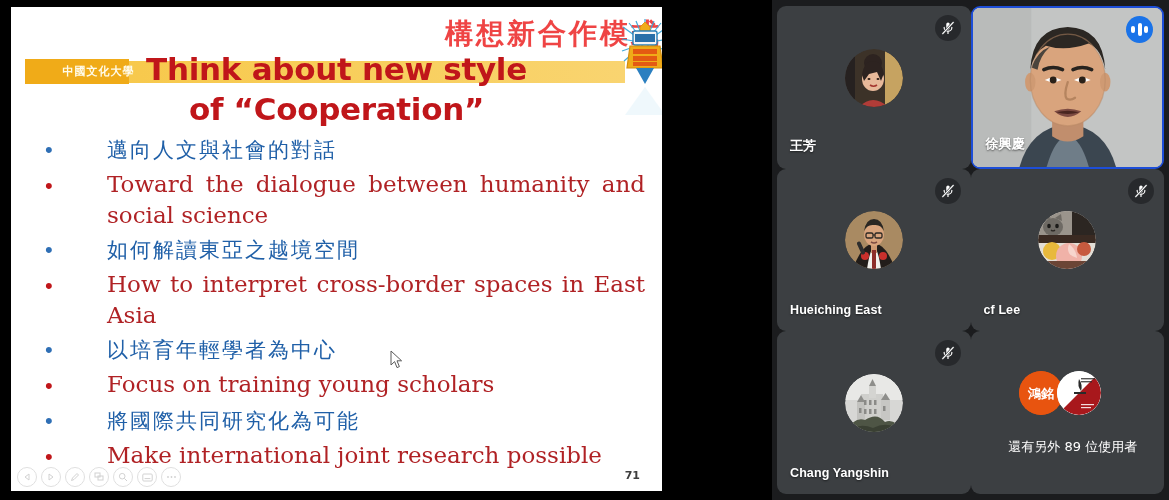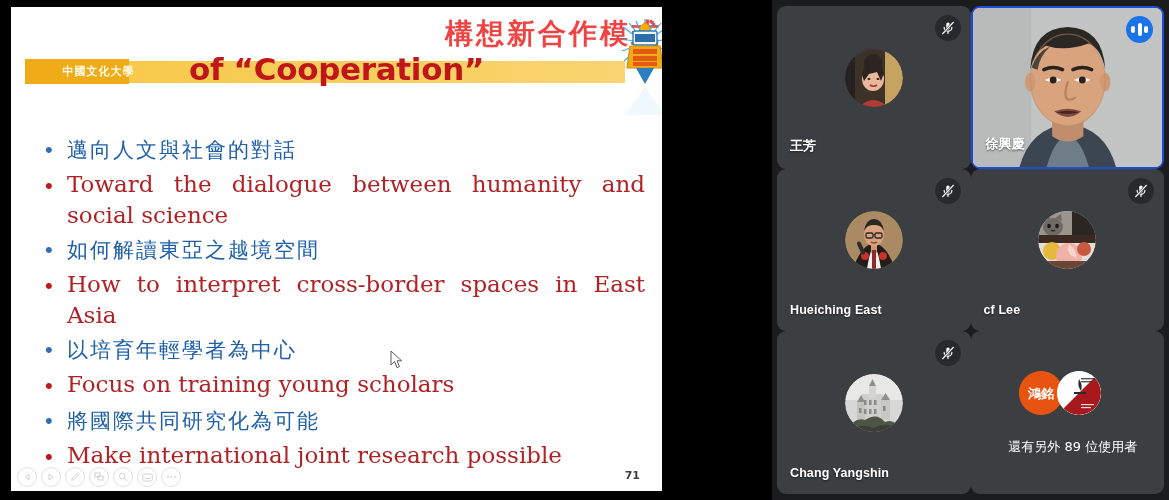--- a/index.html
+++ b/index.html
@@ -95,20 +95,21 @@
     width: 22px;
     flex: 0 0 22px;
     color: #c0161a;
     font-size: 22px;
     line-height: 33px;
     text-align: left;
   }
   .bullet-dot.cn { color: #2f6fb5; }
   .bullet-text {
     flex: 1 1 auto;
+    margin-left: 40px;
   }
   .cn-line {
     font-family: "DejaVu Serif", serif;
     font-size: 21px;
     line-height: 34px;
     color: #2060a8;
     letter-spacing: 2px;
   }
   .en-line {
     font-family: "DejaVu Serif", serif;
@@ -258,20 +259,21 @@
   <div id="stage">
     <div id="slide">
 
       <div class="gold-bar"></div>
       <div class="uni-logo">
         <span>中國文化大學</span>
       </div>
 
       <div class="title-cn">構想新合作模式</div>
       <div class="title-en">
+        <span class="l1">Think about new style</span>
         <span class="l2">of “Cooperation”</span>
       </div>
 
       <div class="emblem">
         <svg viewBox="0 0 52 104" width="52" height="104">
           <g>
 
             <g stroke="#3aa6d8" stroke-width="1.2" opacity="0.95">
               <line x1="26" y1="30" x2="4" y2="14"></line>
               <line x1="26" y1="30" x2="10" y2="10"></line>

